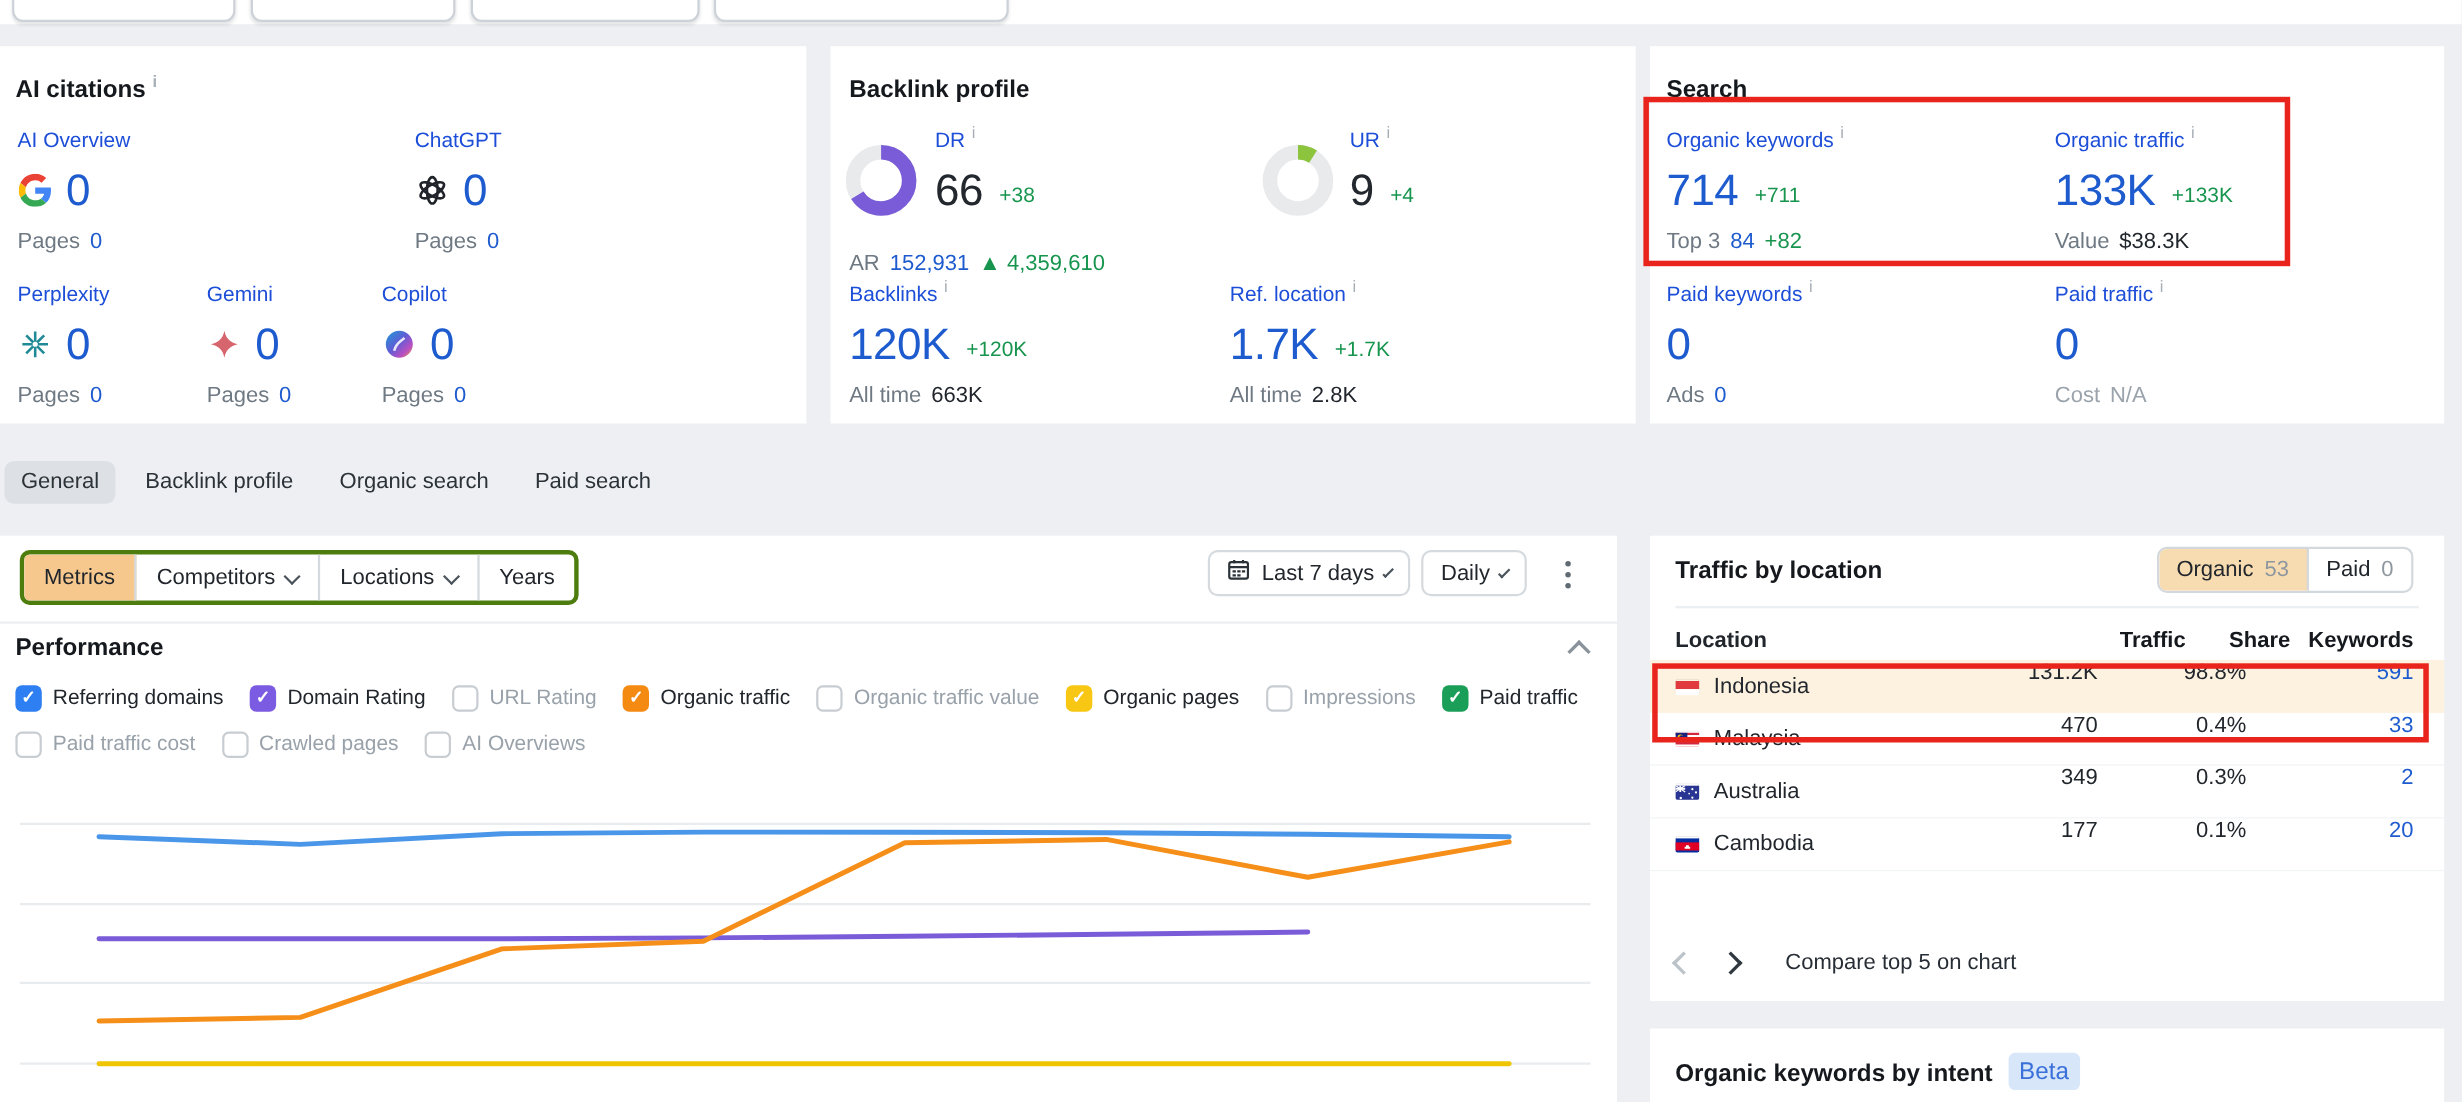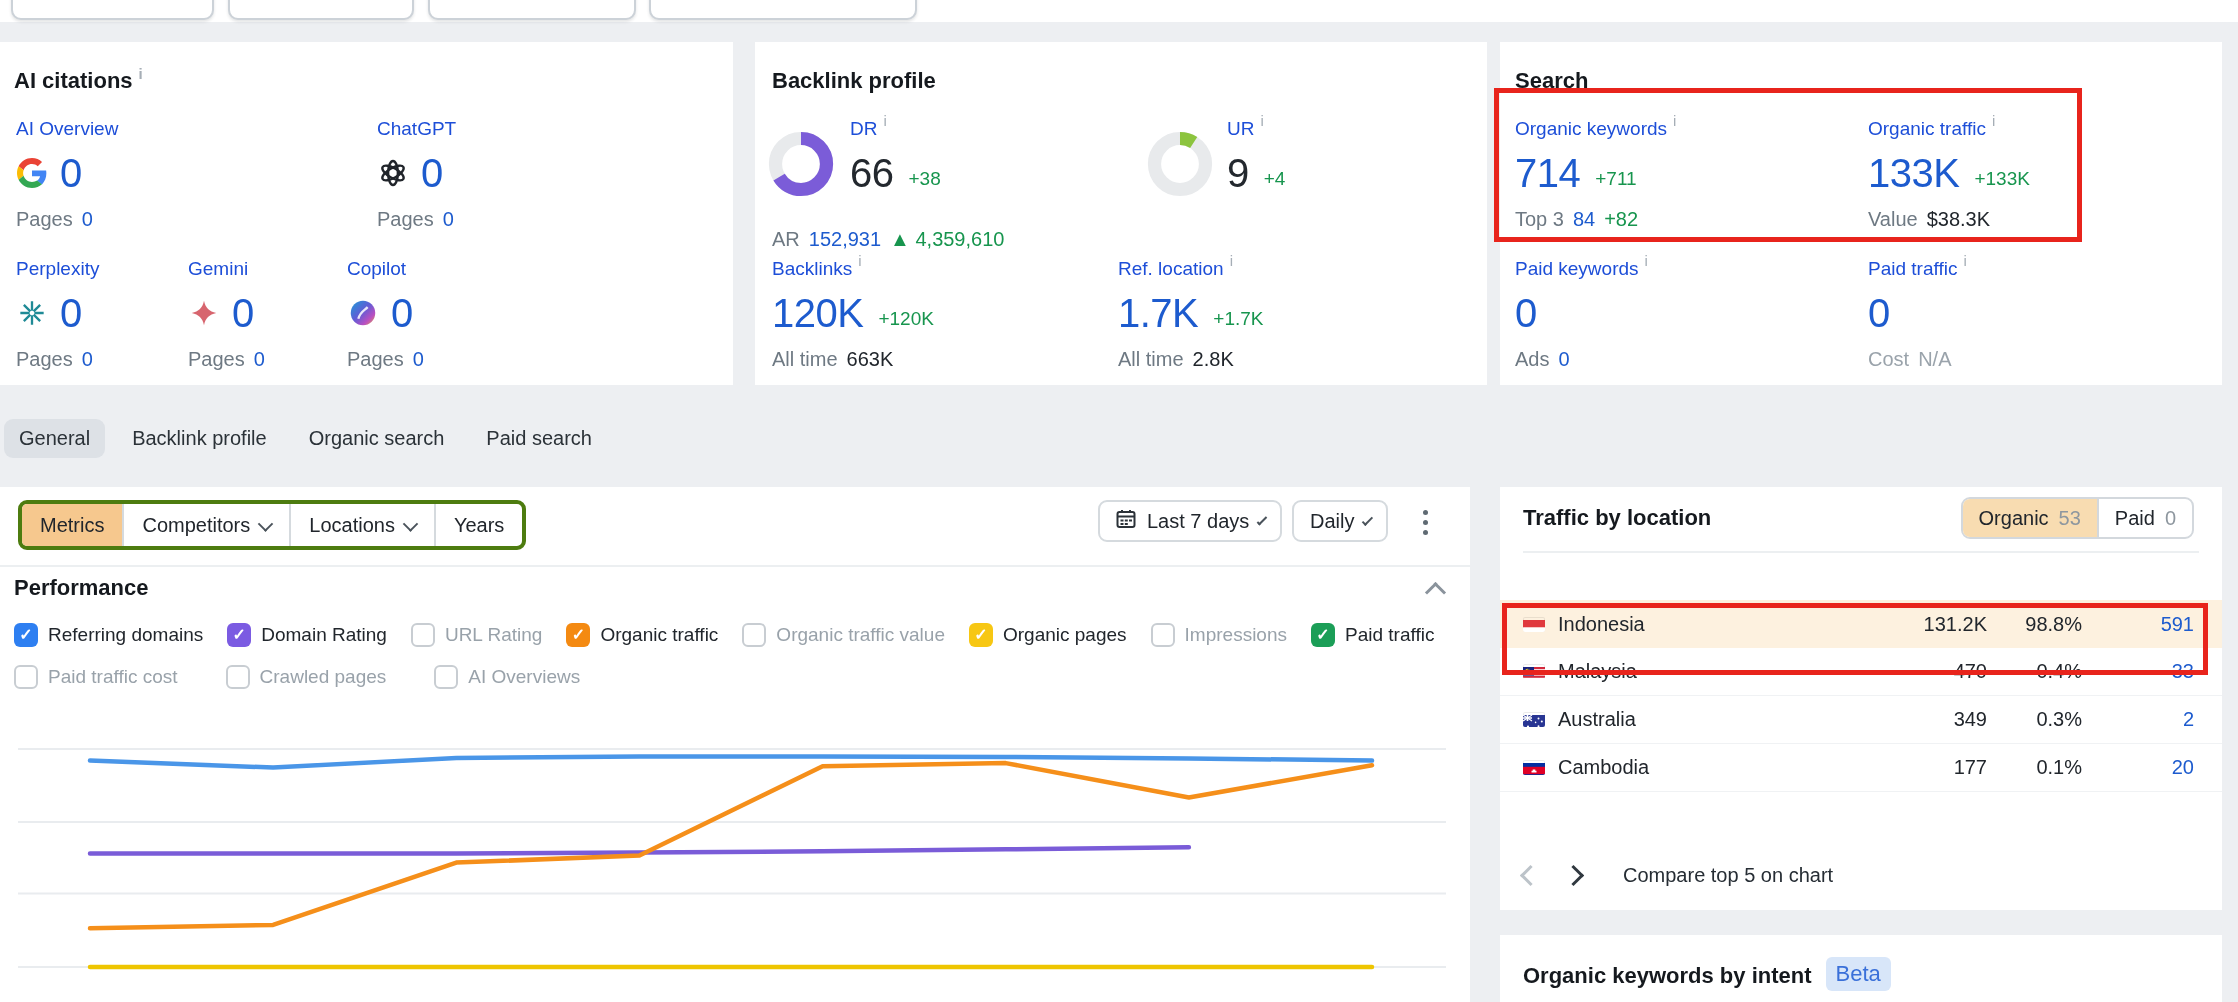--- a/index.html
+++ b/index.html
@@ -59,21 +59,21 @@
   .cb-box.on{border:none;}
   .cb-box.on::after{content:"✓";color:#fff;font-size:16px;font-weight:700;line-height:1;}
   
   .toggle{position:absolute;right:28px;top:10px;height:38px;display:flex;border:2px solid #d3d8dd;border-radius:9px;overflow:hidden;background:#fff;}
   .tog-seg{display:flex;align-items:center;gap:10px;padding:0 16px;font-size:20px;color:#21262c;border-right:2px solid #d3d8dd;}
   .tog-seg:last-child{border-right:none;}
   .tog-seg.active{background:#f8dcb1;}
   .tog-count{color:#8e979f;}
   .t-head{position:absolute;left:0;top:80px;width:100%;display:flex;align-items:center;font-size:20px;font-weight:700;color:#15191e;box-sizing:border-box;padding:0 28px 0 23px;height:30px;}
   .t-rows{position:absolute;left:0;top:113px;width:100%;}
-  .t-row{display:flex;align-items:center;height:48px;font-size:20px;box-sizing:border-box;padding:0 28px 0 23px;border-bottom:1px solid #f0f2f4;}
+  .t-row{display:flex;height:48px;font-size:20px;box-sizing:border-box;padding:0 28px 0 23px;border-bottom:1px solid #f0f2f4;gap:40px;}
   .t-row.hl{background:#fdf1df;border-bottom:none;}
   .cell-loc{flex:1;display:flex;align-items:center;gap:13px;color:#21262c;}
   .cell-t{width:110px;text-align:right;color:#21262c;}
   .cell-s{width:95px;text-align:right;color:#21262c;}
   .cell-k{width:112px;text-align:right;color:#1d5bce;}
   .flag{width:22px;height:15px;border-radius:2px;overflow:hidden;box-shadow:0 0 0 1px rgba(0,0,0,.08) inset;flex:none;}
   .pager{position:absolute;left:23px;top:366px;height:44px;display:flex;align-items:center;gap:42px;font-size:20px;color:#262d34;}
   .badge{background:#d8e6f9;color:#3a70d9;font-size:22px;padding:4px 10px;border-radius:6px;margin-left:14px;font-weight:400;position:relative;top:-2px;}
   
   .anno{position:absolute;border:5px solid #e8241c;z-index:60;pointer-events:none;}
@@ -378,21 +378,21 @@
       </label>
     <label class="cb muted">
         <span class="cb-box"></span>
         <span>Impressions</span>
       </label>
     <label class="cb">
         <span class="cb-box on" style="background: rgb(27, 158, 87);"></span>
         <span>Paid traffic</span>
       </label>
   </div>
-  <div class="cbrow" style="top:176px;gap:48px;">
+  <div class="cbrow" style="top:176px;">
     <label class="cb muted">
         <span class="cb-box"></span>
         <span>Paid traffic cost</span>
       </label>
     <label class="cb muted">
         <span class="cb-box"></span>
         <span>Crawled pages</span>
       </label>
     <label class="cb muted">
         <span class="cb-box"></span>
@@ -421,20 +421,26 @@
         <span class="tog-count">53</span>
       </div>
     <div class="tog-seg">
         <span>Paid</span>
         <span class="tog-count">0</span>
       </div>
   </div>
 
   <div class="divider" style="left:23px;top:64px;width:676px;"></div>
 
+  <div class="t-head">
+    <div class="cell-loc">Location</div>
+    <div class="cell-t" style="color:#15191e;">Traffic</div>
+    <div class="cell-s" style="color:#15191e;">Share</div>
+    <div class="cell-k" style="color:#15191e;">Keywords</div>
+  </div>
 
   <div class="t-rows">
     <div class="t-row hl">
       <div class="cell-loc">
           <span class="flag"><svg width="22" height="15">
               <rect width="22" height="7.5" fill="#e0393e"></rect>
               <rect y="7.5" width="22" height="7.5" fill="#ffffff"></rect>
             </svg></span>
           <span>Indonesia</span>
         </div>

